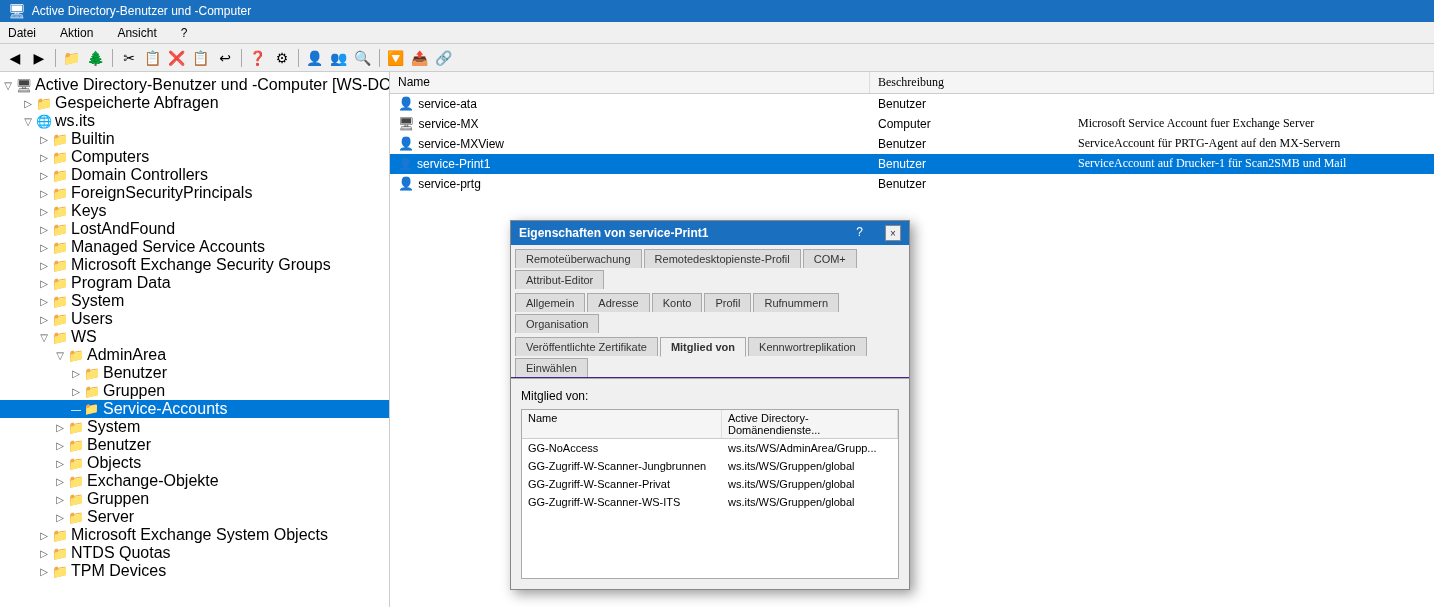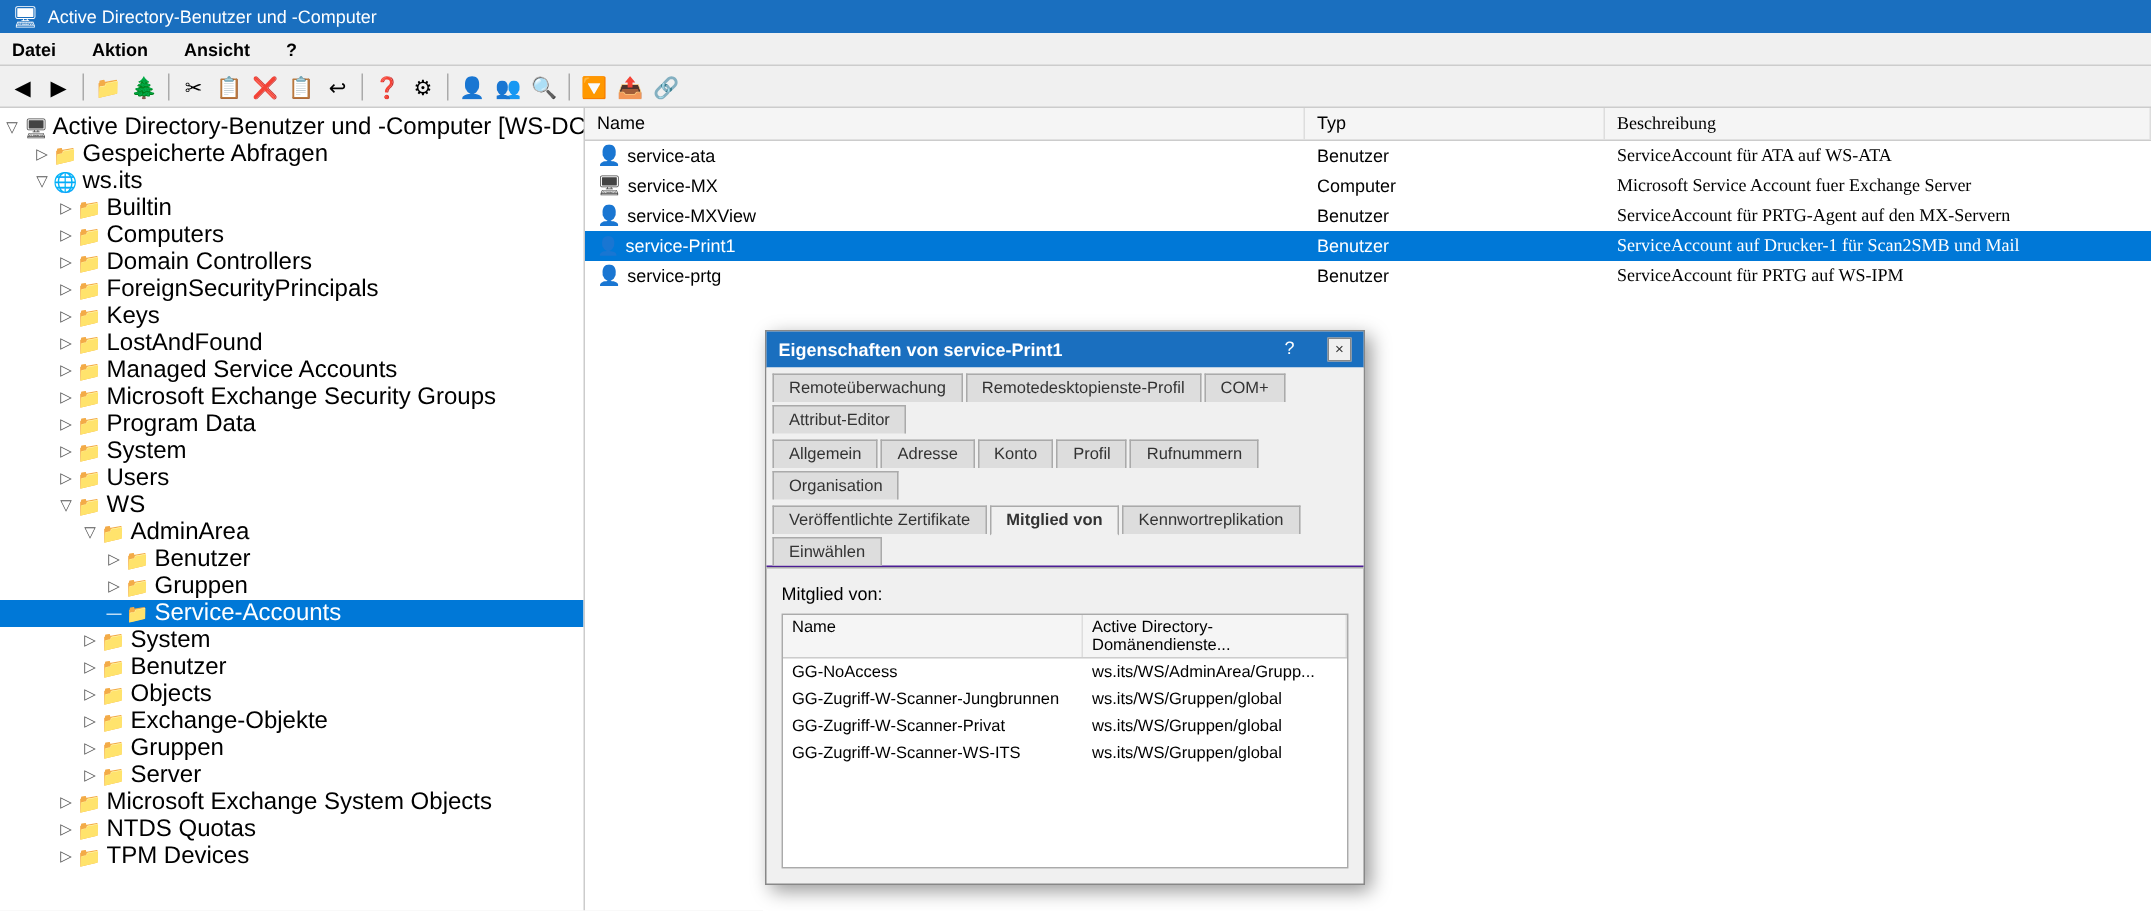--- a/index.html
+++ b/index.html
@@ -27,21 +27,20 @@
 
     
     .menu-bar {
       background: #f0f0f0;
       padding: 2px 4px;
       display: flex;
       gap: 16px;
       border-bottom: 1px solid #ccc;
       height: 22px;
       align-items: center;
-      font-weight: bold;
     }
     .menu-item {
       cursor: pointer;
       padding: 2px 4px;
       font-size: 12px;
     }
 
     
     .toolbar {
       background: #f0f0f0;
@@ -520,31 +519,29 @@
       <span class="tree-icon icon-folder">📁</span>
       <span class="tree-label">TPM Devices</span>
     </div>
 
   </div>
 
   <div class="right-panel">
 
     <div class="list-header">
       <div class="list-col-header col-name">Name</div>
-      <div class="list-col-header col-typ">Typ</div>
       <div class="list-col-header col-desc">Beschreibung</div>
     </div>
 
     <div class="list-row">
       <div class="list-cell col-name" style="display:flex;align-items:center;gap:4px;">
         <span class="icon-user">👤</span>
         <span>service-ata</span>
       </div>
       <div class="list-cell col-typ">Benutzer</div>
-      <div class="list-cell col-desc">ServiceAccount für ATA auf WS-ATA</div>
     </div>
 
     <div class="list-row">
       <div class="list-cell col-name" style="display:flex;align-items:center;gap:4px;">
         <span class="icon-computer">🖥</span>
         <span>service-MX</span>
       </div>
       <div class="list-cell col-typ">Computer</div>
       <div class="list-cell col-desc">Microsoft Service Account fuer Exchange Server</div>
     </div>
@@ -566,21 +563,20 @@
       <div class="list-cell col-typ">Benutzer</div>
       <div class="list-cell col-desc">ServiceAccount auf Drucker-1 für Scan2SMB und Mail</div>
     </div>
 
     <div class="list-row">
       <div class="list-cell col-name" style="display:flex;align-items:center;gap:4px;">
         <span class="icon-user">👤</span>
         <span>service-prtg</span>
       </div>
       <div class="list-cell col-typ">Benutzer</div>
-      <div class="list-cell col-desc">ServiceAccount für PRTG auf WS-IPM</div>
     </div>
 
   </div>
 </div>
 
 <div class="dialog">
 
   <div class="dialog-title-bar">
     <span class="dialog-title-text">Eigenschaften von service-Print1</span>
     <div class="dialog-controls">

